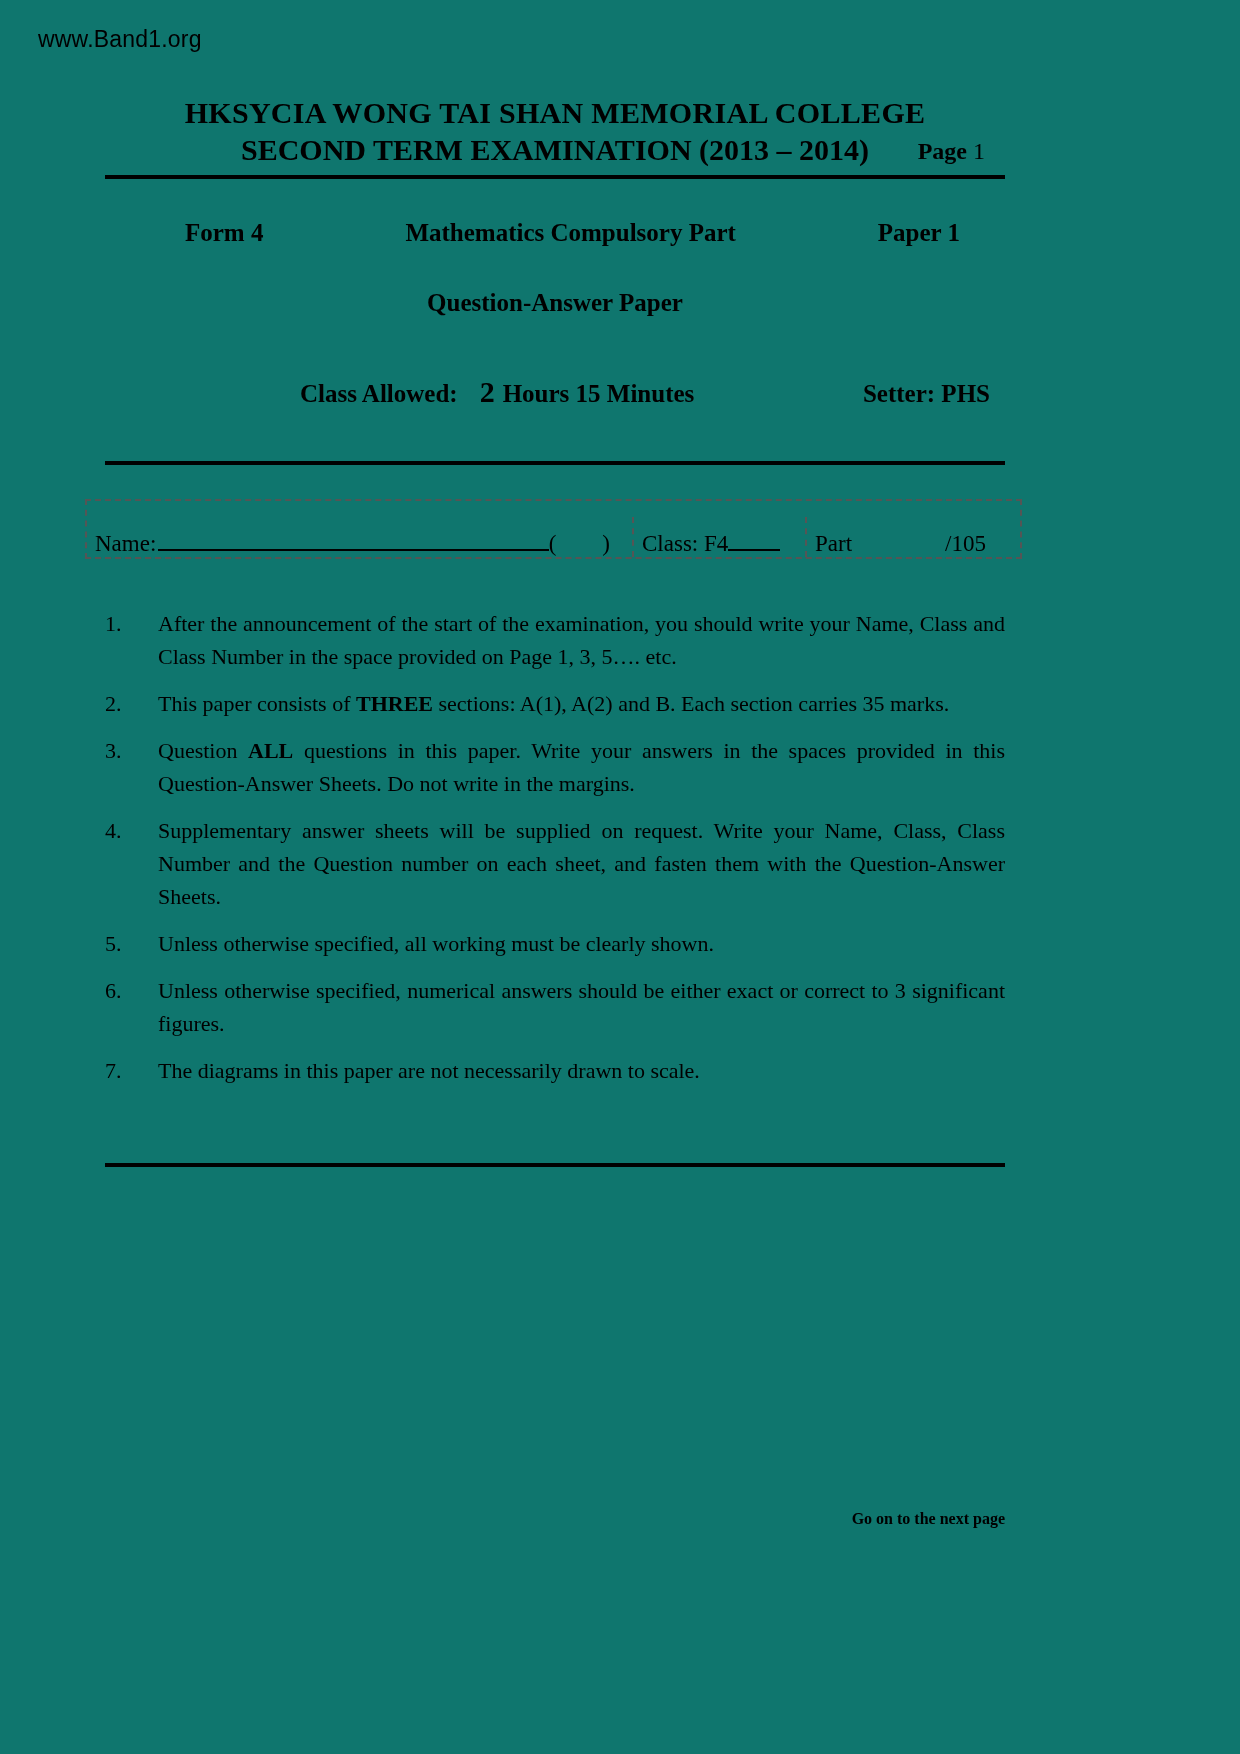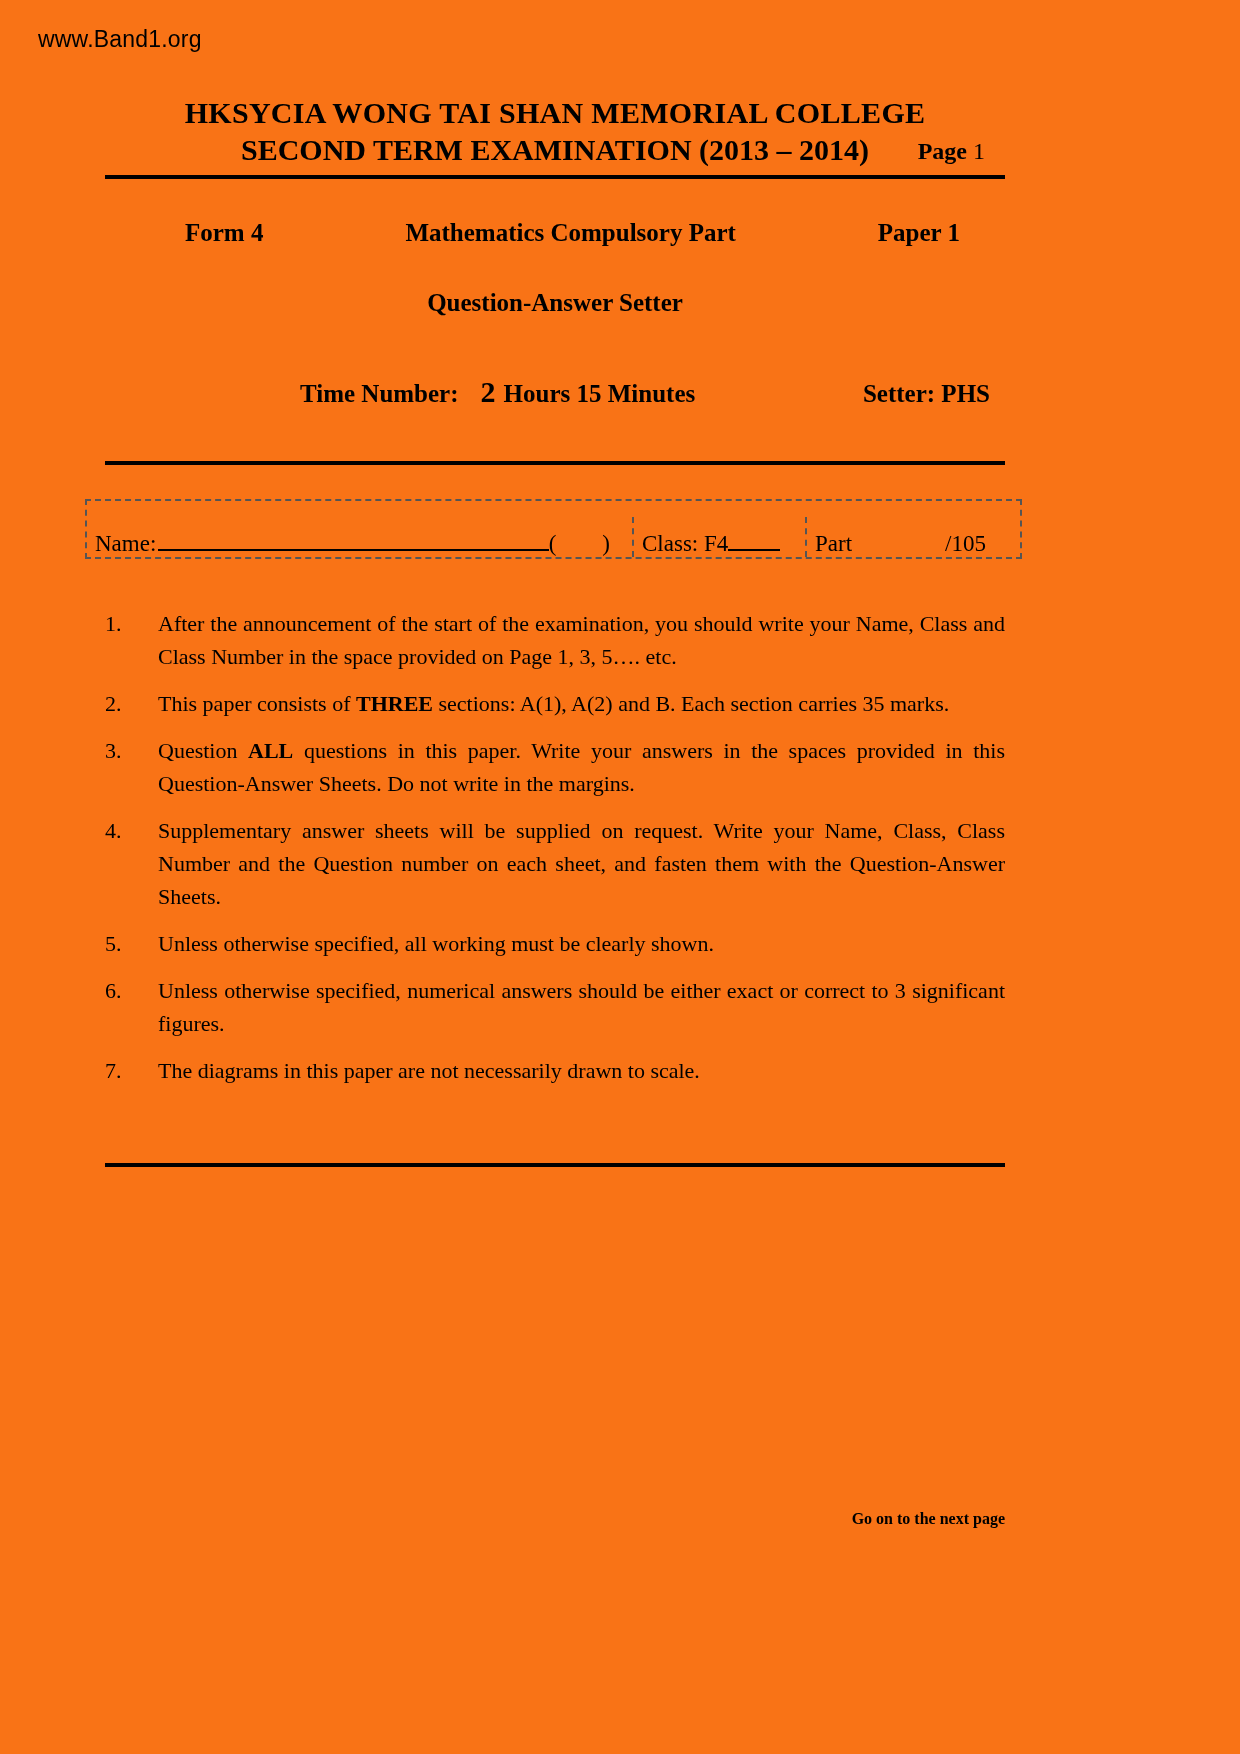--- a/index.html
+++ b/index.html
@@ -1,20 +1,20 @@
 <!DOCTYPE html>
 <html><head>
 <meta charset="utf-8">
 <style>
   html, body { margin: 0; padding: 0; background: #ffffff; }
   .page {
     position: relative;
     width: 1240px;
     height: 1754px;
-    background: #f97316;
+    background: #0f766e;
     color: #000000;
     font-family: "Liberation Serif", serif;
     overflow: hidden;
   }
   .site {
     position: absolute;
     top: 26px;
     left: 38px;
     font-family: "Liberation Sans", sans-serif;
     font-size: 23px;
@@ -148,25 +148,25 @@
     </div>
 
     <hr class="rule rule1">
 
     <div class="meta-row">
       <span>Form 4</span>
       <span>Mathematics Compulsory Part</span>
       <span>Paper 1</span>
     </div>
 
-    <div class="sheet-title">Question-Answer Setter</div>
+    <div class="sheet-title">Question-Answer Paper</div>
 
     <div class="time-row">
       <span class="time">
-        <span>Time Number:</span><span class="time-num">2</span><span>Hours 15 Minutes</span>
+        <span>Class Allowed:</span><span class="time-num">2</span><span>Hours 15 Minutes</span>
       </span>
       <span class="setter">Setter: PHS</span>
     </div>
 
     <hr class="rule rule2">
 
     <div class="info-box">
       <div class="cell name-cell">
         <span>Name:</span>
         <span class="underline name-line"></span>

